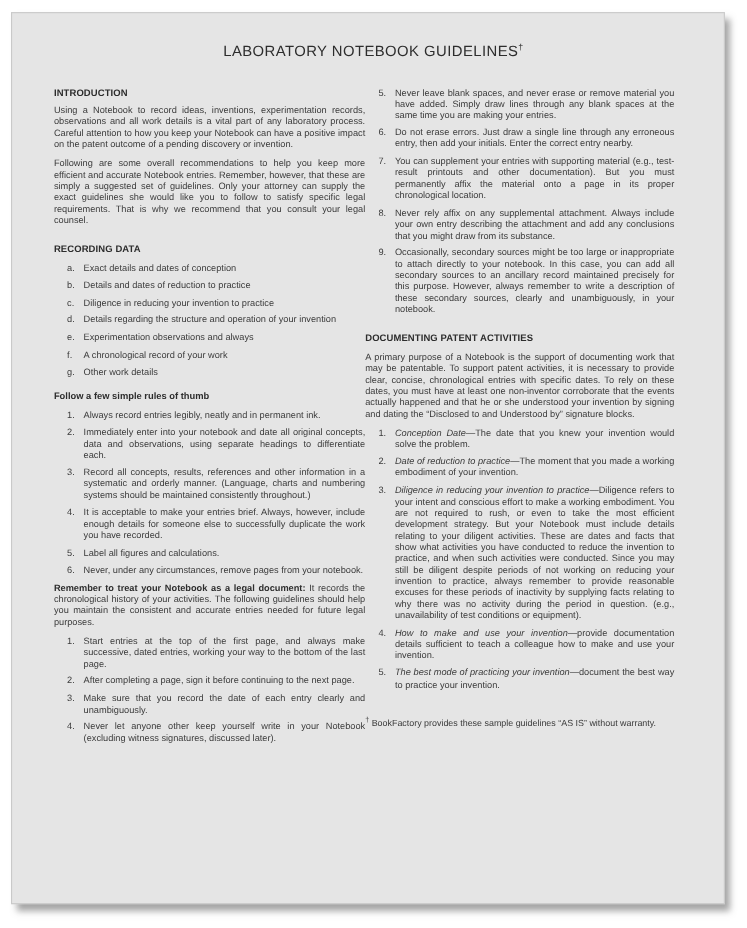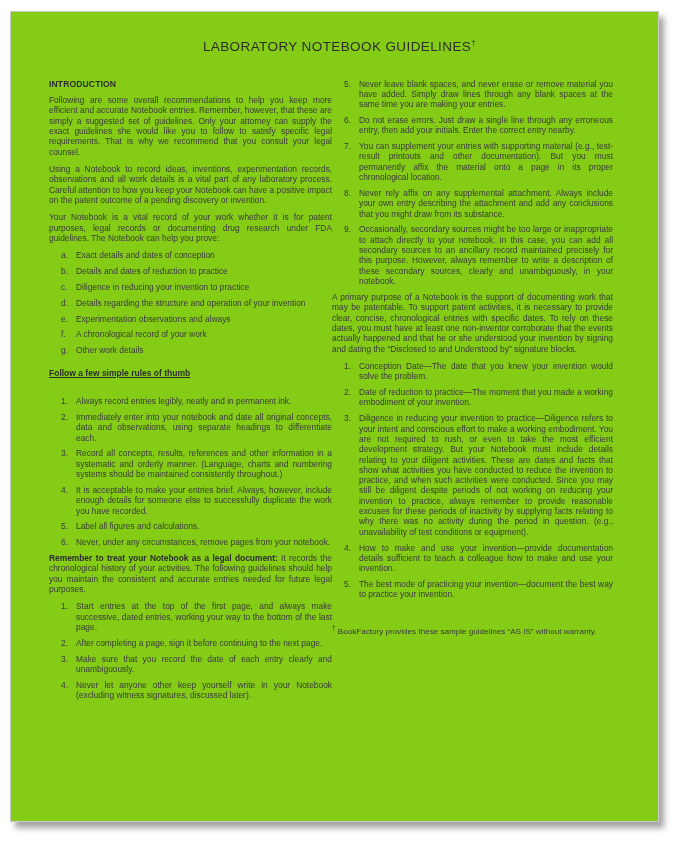--- a/index.html
+++ b/index.html
@@ -3,21 +3,21 @@
 <meta charset="utf-8">
 <style>
   * { box-sizing: border-box; margin: 0; padding: 0; }
   html, body { width: 679px; height: 844px; background: #ffffff; }
   body { font-family: "Liberation Sans", sans-serif; color: #3a3a3a; position: relative; }
 
   .paper {
     position: absolute;
     left: 10px; top: 11px;
     width: 649px; height: 811px;
-    background: #84cc16;
+    background: #e5e5e5;
     border: 1px solid #c9c9c9;
     box-shadow: 5px 6px 6px rgba(90,90,90,0.55);
     padding: 20px 28px 0 38px;
     overflow: hidden;
   }
 
   .doc-title {
     text-align: center;
     font-size: 13.5px;
     font-weight: 400;
@@ -36,48 +36,48 @@
     font-size: 8.6px;
     font-weight: 700;
     color: #2d2d2d;
     letter-spacing: 0.1px;
     margin: 0 0 6px 0;
   }
   h2.sec.spaced { margin-top: 16px; }
 
   p.para { text-align: justify; margin-bottom: 7px; }
   p.para .bold { font-weight: 700; color: #2d2d2d; }
-  .subhead { font-weight: 700; color: #2d2d2d; margin: 12px 0 18px 0; font-size: 8.5px; text-decoration: underline; }
+  .subhead { font-weight: 700; color: #2d2d2d; margin: 12px 0 6px 0; font-size: 8.5px; }
   .legal-para { }
 
   .list { margin-bottom: 4px; }
   .li { display: flex; margin: 0 0 5.5px 12px; }
   .li .marker { width: 15px; flex: none; }
   .li .li-text { flex: 1; text-align: justify; }
-  .italic { }
+  .italic { font-style: italic; }
 
   .footnote { margin-top: 24px; font-size: 8.1px; }
   .footnote sup { font-size: 6.5px; vertical-align: super; }
 </style>
 </head>
 <body>
 
 <div class="paper">
 
   <div class="doc-title"><span>LABORATORY NOTEBOOK GUIDELINES</span><sup>†</sup></div>
 
   <div class="columns">
 
     <div class="col col-left">
 
       <h2 class="sec">INTRODUCTION</h2>
+      <p class="para">Using a Notebook to record ideas, inventions, experimentation records, observations and all work details is a vital part of any laboratory process. Careful attention to how you keep your Notebook can have a positive impact on the patent outcome of a pending discovery or invention.</p>
       <p class="para">Following are some overall recommendations to help you keep more efficient and accurate Notebook entries. Remember, however, that these are simply a suggested set of guidelines. Only your attorney can supply the exact guidelines she would like you to follow to satisfy specific legal requirements. That is why we recommend that you consult your legal counsel.</p>
-      <p class="para">Using a Notebook to record ideas, inventions, experimentation records, observations and all work details is a vital part of any laboratory process. Careful attention to how you keep your Notebook can have a positive impact on the patent outcome of a pending discovery or invention.</p>
-
-      <p class="para">Your Notebook is a vital record of your work whether it is for patent purposes, legal records or documenting drug research under FDA guidelines. The Notebook can help you prove:</p>
+
+      <h2 class="sec spaced">RECORDING DATA</h2>
 
       <div class="list">
         <div class="li">
             <span class="marker">a.</span>
             <span class="li-text">Exact details and dates of conception</span>
           </div>
         <div class="li">
             <span class="marker">b.</span>
             <span class="li-text">Details and dates of reduction to practice</span>
           </div>
@@ -173,20 +173,21 @@
         <div class="li">
             <span class="marker">8.</span>
             <span class="li-text">Never rely affix on any supplemental attachment. Always include your own entry describing the attachment and add any conclusions that you might draw from its substance.</span>
           </div>
         <div class="li">
             <span class="marker">9.</span>
             <span class="li-text">Occasionally, secondary sources might be too large or inappropriate to attach directly to your notebook. In this case, you can add all secondary sources to an ancillary record maintained precisely for this purpose. However, always remember to write a description of these secondary sources, clearly and unambiguously, in your notebook.</span>
           </div>
       </div>
 
+      <h2 class="sec spaced">DOCUMENTING PATENT ACTIVITIES</h2>
       <p class="para">A primary purpose of a Notebook is the support of documenting work that may be patentable. To support patent activities, it is necessary to provide clear, concise, chronological entries with specific dates. To rely on these dates, you must have at least one non-inventor corroborate that the events actually happened and that he or she understood your invention by signing and dating the “Disclosed to and Understood by” signature blocks.</p>
 
       <div class="list">
         <div class="li">
             <span class="marker">1.</span>
             <span class="li-text"><span class="italic">Conception Date</span><span>—The date that you knew your invention would solve the problem.</span></span>
           </div>
         <div class="li">
             <span class="marker">2.</span>
             <span class="li-text"><span class="italic">Date of reduction to practice</span><span>—The moment that you made a working embodiment of your invention.</span></span>

